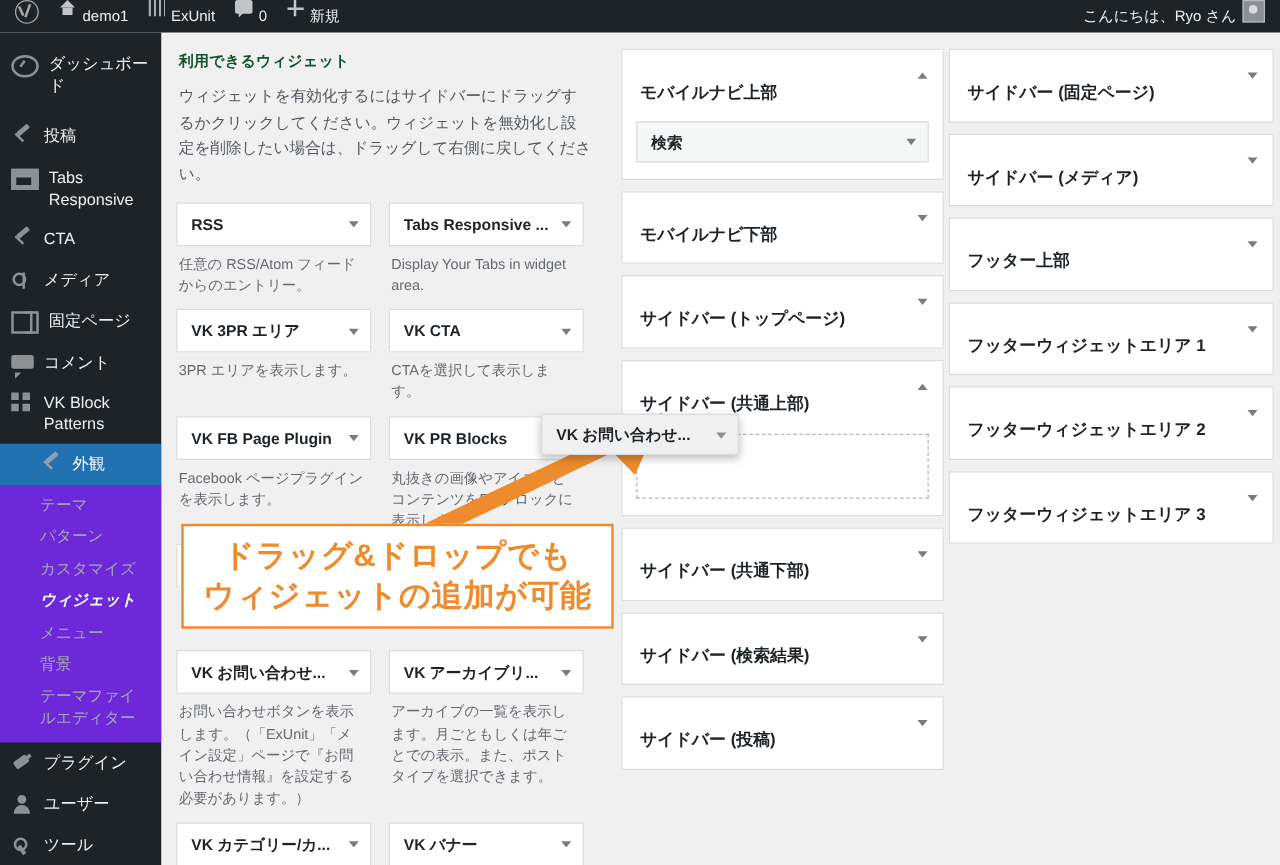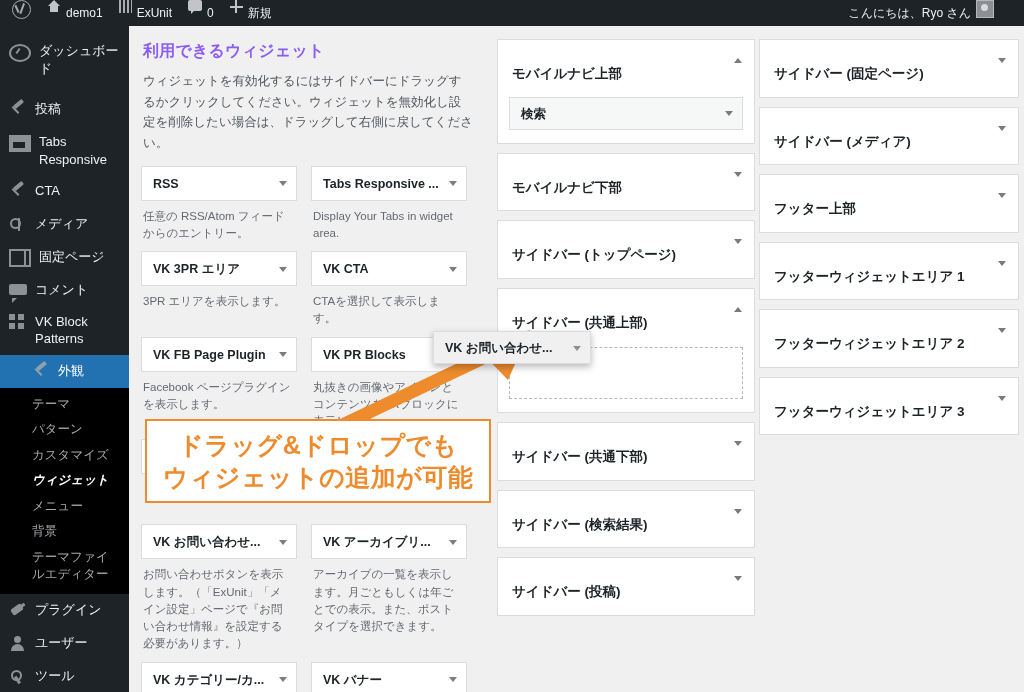--- a/index.html
+++ b/index.html
@@ -13,21 +13,21 @@
   }
   
   #adminbar{
     position:absolute;top:0;left:0;width:1024px;height:26px;
     background:#1d2327;color:#f0f0f1;display:flex;align-items:center;
     font-size:12px;z-index:60;
   }
   .ab-item{display:flex;gap:5px;padding:0 8px;height:26px;color:#f0f0f1;white-space:nowrap;}
   .ab-item .lbl{line-height:26px;}
   .ab-left{display:flex;align-items:center;padding-left:4px;}
-  .ab-right{margin-left:auto;display:flex;align-items:center;padding-right:22px;gap:6px;}
+  .ab-right{margin-left:auto;display:flex;align-items:center;padding-right:4px;gap:6px;}
   .wp-logo{
     width:17px;height:17px;border-radius:50%;
     border:1.6px solid #a7aaad;position:relative;display:inline-block;
   }
   .wp-logo:before{
     content:"";position:absolute;left:50%;top:2px;width:1.6px;height:11px;
     background:#a7aaad;transform:translateX(-50%) rotate(20deg);
   }
   .wp-logo:after{
     content:"";position:absolute;left:3px;top:4px;width:1.5px;height:8px;
@@ -73,21 +73,21 @@
   }
   .mi{display:flex;align-items:flex-start;gap:8px;padding:7px 6px 7px 9px;line-height:1.35;position:relative;}
   .mi .mtext{display:block;}
   .mi.top{color:#f0f0f1;}
   .mi.current{background:#2271b1;color:#fff;font-weight:400;padding-left:32px;}
   .mi.current:after{
     content:"";position:absolute;right:-8px;top:50%;transform:translateY(-50%);
     width:0;height:0;border-top:8px solid transparent;border-bottom:8px solid transparent;border-left:8px solid #2271b1;
   }
   .sep{height:9px;}
-  .submenu{background:#000000;padding:4px 0 6px 0;}
+  .submenu{background:#6d28d9;padding:4px 0 6px 0;}
   .si{padding:4px 10px 4px 32px;color:#a7aaad;font-size:12.5px;line-height:1.4;}
   .si.cur{color:#fff;font-weight:bold;font-style:italic;}
   .micon{width:18px;min-width:18px;height:18px;position:relative;display:inline-block;margin-top:1px;opacity:.82;}
   
   .ic-dash{border:2px solid #a7aaad;border-radius:50%;width:14px;height:14px;margin-top:2px;}
   .ic-dash:after{content:"";position:absolute;left:6px;top:2px;width:2px;height:6px;background:#a7aaad;transform:rotate(35deg);}
   
   .ic-pin:before{
     content:"";position:absolute;left:4px;top:1px;width:11px;height:4px;background:#a7aaad;transform:rotate(-40deg);border-radius:1px;
   }
@@ -122,21 +122,21 @@
   .ic-wrench:before{content:"";position:absolute;left:2px;top:2px;width:7px;height:7px;border:2.5px solid #a7aaad;border-radius:50%;}
   .ic-wrench:after{content:"";position:absolute;left:7px;top:8px;width:3px;height:8px;background:#a7aaad;transform:rotate(-35deg);}
 
   
   #wpbody{position:absolute;left:129px;top:26px;width:895px;height:666px;background:#f0f0f1;}
   .cols{display:flex;gap:0;padding:0;}
   #col-left{width:362px;padding:15px 0 0 12px;box-sizing:border-box;}
   #col-mid{width:264px;padding:13px 0 0 6px;box-sizing:border-box;}
   #col-right{width:264px;padding:13px 0 0 4px;box-sizing:border-box;}
 
-  h2.availtitle{font-size:16px;color:#8b5cf6;margin:0 0 9px 2px;font-weight:bold;letter-spacing:.2px;}
+  h2.availtitle{font-size:12px;color:#14532d;margin:0 0 9px 2px;font-weight:bold;letter-spacing:.2px;}
   .availdesc{font-size:12.5px;line-height:1.65;color:#50575e;margin:0 0 12px 2px;max-width:330px;}
 
   .wgrid{display:flex;flex-wrap:wrap;column-gap:14px;}
   .wcell{width:156px;}
   .wbox{
     background:#fff;border:1px solid #dcdcde;padding:9px 24px 9px 11px;
     font-weight:bold;font-size:12.5px;color:#1d2327;position:relative;
     box-sizing:border-box;height:35px;line-height:16px;white-space:nowrap;overflow:hidden;
   }
   .wdesc{font-size:11.5px;color:#646970;line-height:1.5;padding:7px 4px 9px 2px;min-height:34px;}

